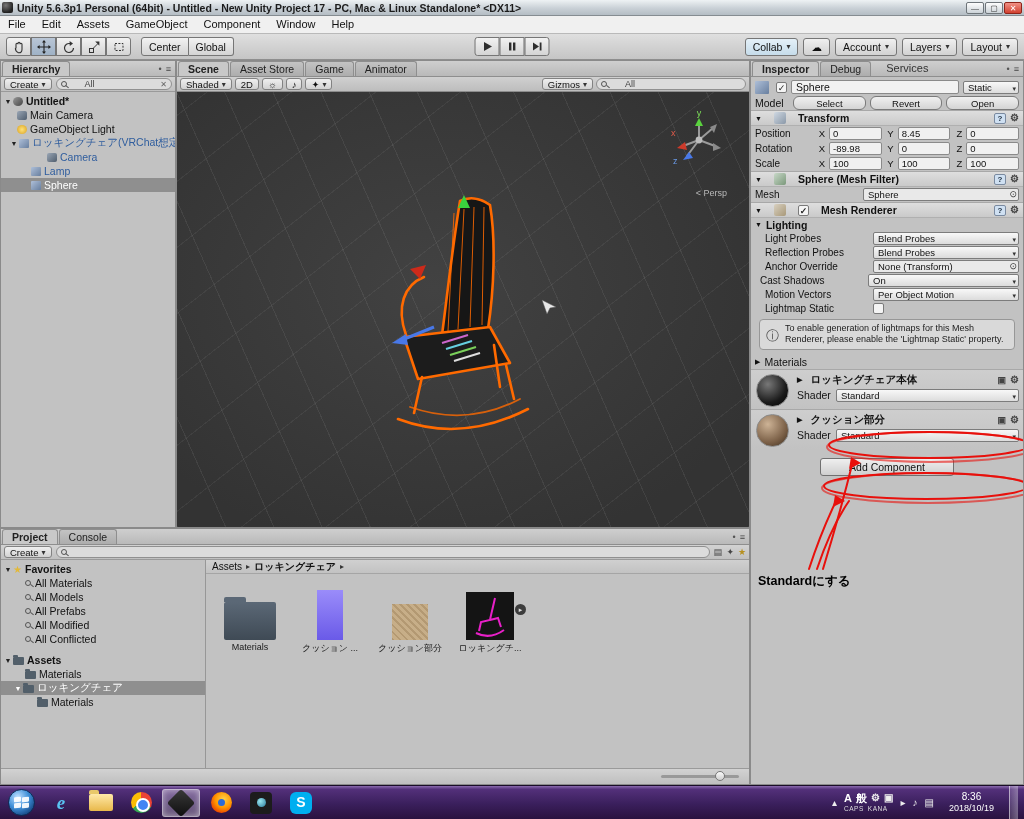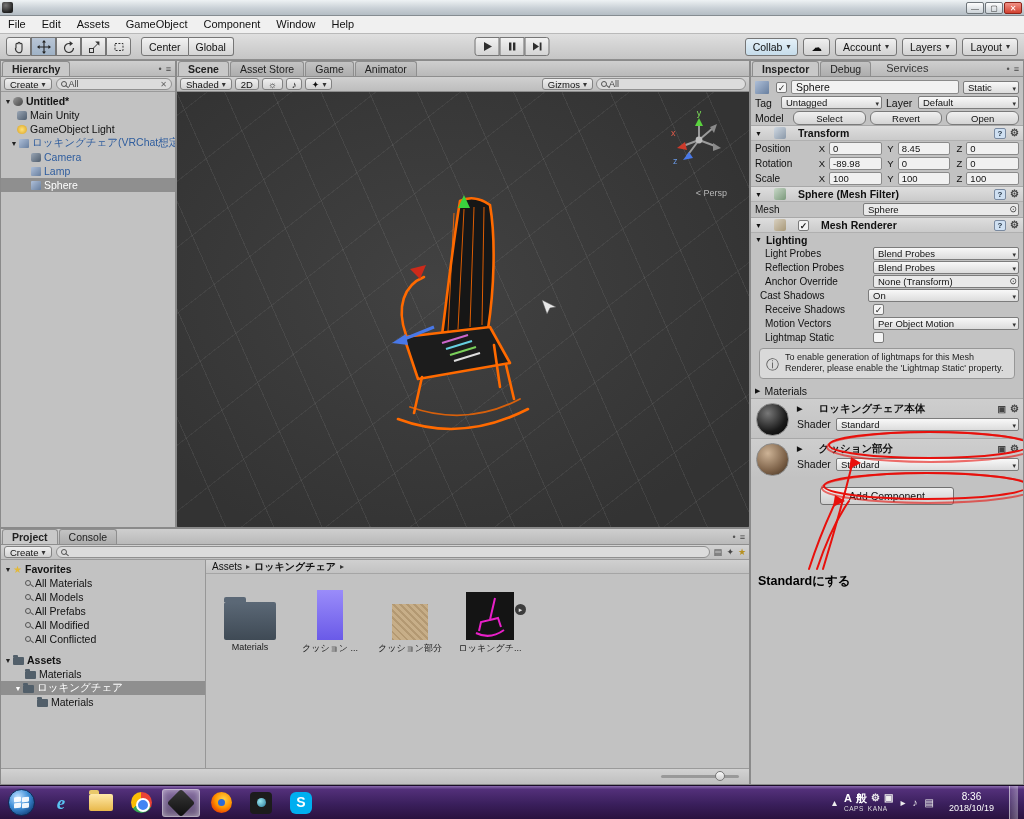--- a/index.html
+++ b/index.html
@@ -30,21 +30,21 @@
 .dropbtn{height:18px;border:1px solid #767676;border-radius:3px;background:linear-gradient(#f0f0f0,#d2d2d2);display:flex;align-items:center;padding:0 7px;font-size:10.5px;gap:4px}
 .dropbtn.collab{background:linear-gradient(#e4f0f8,#c6dcea)}
 
 .panel{position:absolute;background:#c2c2c2;border:1px solid #8a8a8a}
 .tabbar{height:16px;background:linear-gradient(#cfcfcf,#b9b9b9);border-bottom:1px solid #8e8e8e;display:flex;align-items:flex-end;padding-left:1px}
 .tab{height:15px;line-height:14px;padding:0 9px;font-size:10.5px;color:#222;background:linear-gradient(#c3c3c3,#adadad);border:1px solid #8e8e8e;border-bottom:none;border-radius:3px 3px 0 0;margin-right:1px}
 .tab.active{background:#c8c8c8;font-weight:bold}
 .tabbar .bar-ico{margin-left:auto;display:flex;gap:4px;padding:0 4px;align-items:center;height:100%}
 .minibar{height:15px;background:linear-gradient(#d2d2d2,#c0c0c0);border-bottom:1px solid #9a9a9a;display:flex;align-items:center;padding:0 3px;gap:4px}
 .create-btn{height:12px;border:1px solid #828282;border-radius:3px;background:linear-gradient(#efefef,#d2d2d2);display:flex;align-items:center;padding:0 5px;font-size:9.5px;gap:3px}
-.search{flex:1;height:12px;background:#dcdcdc;border:1px solid #909090;border-radius:7px;display:flex;align-items:center;padding:0 4px;gap:2px;font-size:9px;color:#444}
+.search{flex:1;height:12px;background:#dcdcdc;border:1px solid #909090;border-radius:7px;display:flex;align-items:center;padding:0 4px;gap:18px;font-size:9px;color:#444}
 .mag{width:6px;height:6px;border:1.4px solid #555;border-radius:50%;position:relative;flex:none}
 .mag::after{content:"";position:absolute;width:3.5px;height:1.4px;background:#555;right:-3px;bottom:-1px;transform:rotate(40deg)}
 .clear-x{margin-left:auto;font-size:8px;color:#666}
 
 .trow{display:flex;align-items:center;height:14px;font-size:10.5px;white-space:nowrap;overflow:hidden}
 .trow.sel{background:#8f8f8f;color:#fff}
 .trow .fo{width:10px;font-size:7px;color:#222;text-align:center;flex:none}
 .blue{color:#2f5d9e}
 .oico{width:10px;height:9px;margin-right:3px;flex:none;border-radius:1px}
 .cube{background:linear-gradient(135deg,#aebfd8,#687f9f)}
@@ -81,21 +81,21 @@
 .hbook{width:12px;height:11px;background:#cfe0f2;border:1px solid #7a8aa0;border-radius:2px;font-size:8px;line-height:9px;text-align:center;color:#234}
 .gear{font-size:10px;color:#444;line-height:10px}
 .namefield{flex:1;height:14px;background:#f2f2f2;border:1px solid #8a8a8a;border-radius:2px;font-size:10.5px;line-height:13px;padding:0 4px}
 .mbtn{flex:1;height:14px;border:1px solid #7a7a7a;background:linear-gradient(#f0f0f0,#d4d4d4);border-radius:6px;font-size:9.5px;line-height:13px;text-align:center}
 .infobox{margin:4px 8px 6px;background:#d9d9d9;border:1px solid #979797;border-radius:4px;padding:3px 6px 3px 25px;font-size:9px;position:relative;color:#222;line-height:1.25}
 .infobox .iico{position:absolute;left:6px;top:8px;font-size:13px;color:#555}
 .mslot{position:relative;border-top:1px solid #a8a8a8;padding:3px 4px 4px 46px;height:40px;background:linear-gradient(#cecece,#c2c2c2)}
 .msphere{position:absolute;left:5px;top:4px;width:33px;height:33px;border-radius:50%;border:1px solid #8a8a8a}
 .ms1{background:radial-gradient(circle at 35% 30%,#787878,#1a1a1a 62%,#000)}
 .ms2{background:radial-gradient(circle at 35% 30%,#cdb396,#7a5f46 62%,#3c2d1e)}
-.mname{display:flex;align-items:center;height:15px;font-weight:bold;font-size:10.5px;gap:16px}
+.mname{display:flex;align-items:center;height:15px;font-weight:bold;font-size:10.5px;gap:8px}
 .mshrow{display:flex;align-items:center;height:15px;gap:3px;font-size:10.5px}
 .mshrow .shl{width:36px;flex:none}
 .addcomp-wrap{text-align:center;padding:9px 0 0}
 .addcomp{display:inline-block;border:1px solid #707070;border-radius:3px;background:linear-gradient(#efefef,#cfcfcf);padding:2px 28px;font-size:10.5px}
 .anno{position:absolute;left:7px;top:496px;font-weight:bold;font-size:12.5px;color:#000}
 .anno-svg{position:absolute;inset:0;pointer-events:none}
 
 .pbody{position:absolute;top:31px;left:0;right:0;bottom:16px;display:flex}
 .ptree{width:205px;border-right:1px solid #979797;padding-top:2px;overflow:hidden}
 .pmain{flex:1;display:flex;flex-direction:column;overflow:hidden}
@@ -140,20 +140,21 @@
 .showdesk{width:9px;height:34px;background:linear-gradient(90deg,rgba(255,255,255,.15),rgba(255,255,255,.35));border-left:1px solid rgba(255,255,255,.4)}
 svg text{font-family:"Liberation Sans",sans-serif}
 </style>
 </head>
 <body>
 
 <div class="root">
 
   <div id="titlebar">
     <span class="app-ico"></span>
+    <span class="title-text">Unity 5.6.3p1 Personal (64bit) - Untitled - New Unity Project 17 - PC, Mac &amp; Linux Standalone* &lt;DX11&gt;</span>
     <span class="winbtns">
       <span class="winbtn">—</span>
       <span class="winbtn">▢</span>
       <span class="winbtn close">✕</span>
     </span>
   </div>
 
   <div id="menubar">
     <span class="menu-item">File</span>
     <span class="menu-item">Edit</span>
@@ -265,32 +266,32 @@
         </span>
     </div>
     <div style="padding-top:2px">
       <div class="trow" style="padding-left:2px">
         <span class="fo">▼</span>
         <span class="oico scn"></span>
         <span style="font-weight:bold">Untitled*</span>
       </div>
       <div class="trow" style="padding-left:16px">
         <span class="oico cam"></span>
-        <span>Main Unity</span>
+        <span>Main Camera</span>
       </div>
       <div class="trow" style="padding-left:16px">
         <span class="oico light"></span>
         <span>GameObject Light</span>
       </div>
       <div class="trow" style="padding-left:8px">
         <span class="fo">▼</span>
         <span class="oico cube"></span>
         <span class="blue">ロッキングチェア(VRChat想定)</span>
       </div>
-      <div class="trow" style="padding-left:30px">
+      <div class="trow" style="padding-left:46px">
         <span class="oico cam"></span>
         <span class="blue">Camera</span>
       </div>
       <div class="trow" style="padding-left:30px">
         <span class="oico cube"></span>
         <span class="blue">Lamp</span>
       </div>
       <div class="trow sel" style="padding-left:30px">
         <span class="oico cube"></span>
         <span>Sphere</span>
@@ -514,26 +515,20 @@
     </div>
     <div class="icontent">
 
       <div class="irow" style="height:18px;padding-top:2px">
         <span class="oico cube" style="width:14px;height:13px"></span>
         <span class="cb on"></span>
         <span class="namefield">Sphere</span>
         <span class="dd" style="flex:none;width:56px"><span>Static</span></span>
       </div>
       <div class="irow">
-        <span style="width:22px;flex:none">Tag</span>
-        <span class="dd"><span>Untagged</span></span>
-        <span style="width:28px;flex:none">Layer</span>
-        <span class="dd"><span>Default</span></span>
-      </div>
-      <div class="irow">
         <span style="width:34px;flex:none">Model</span>
         <span class="mbtn">Select</span>
         <span class="mbtn">Revert</span>
         <span class="mbtn">Open</span>
       </div>
 
       <div class="chead">
         <span class="fo" style="font-size:7px">▼</span>
         <span class="cicon ci-tr"></span>
         <span>Transform</span>
@@ -606,24 +601,20 @@
         <span class="ilbl">Reflection Probes</span>
         <span class="dd"><span>Blend Probes</span></span>
       </div>
       <div class="irow" style="height:14px;padding-left:14px">
         <span class="ilbl">Anchor Override</span>
         <span class="objf"><span>None (Transform)</span><span class="pick">⊙</span></span>
       </div>
       <div class="irow" style="height:14px;padding-left:9px">
         <span class="ilbl">Cast Shadows</span>
         <span class="dd"><span>On</span></span>
-      </div>
-      <div class="irow" style="height:14px;padding-left:14px">
-        <span class="ilbl">Receive Shadows</span>
-        <span class="cb on"></span>
       </div>
       <div class="irow" style="height:14px;padding-left:14px">
         <span class="ilbl">Motion Vectors</span>
         <span class="dd"><span>Per Object Motion</span></span>
       </div>
       <div class="irow" style="height:14px;padding-left:14px">
         <span class="ilbl">Lightmap Static</span>
         <span class="cb"></span>
       </div>
       <div class="infobox">

